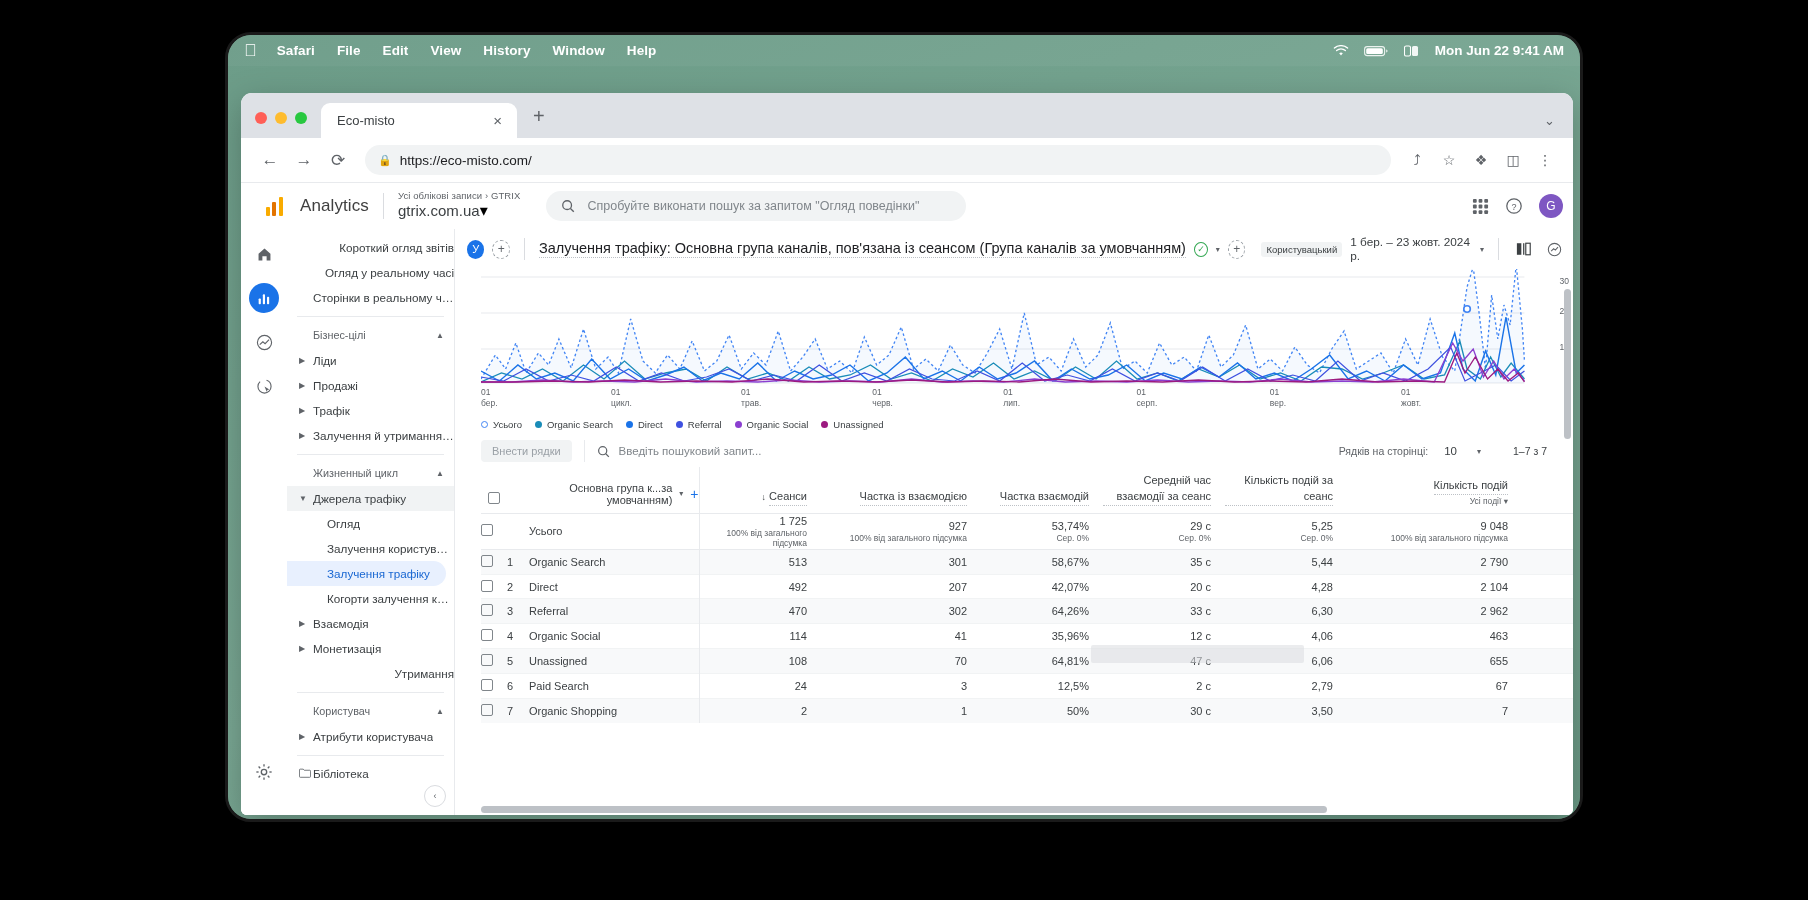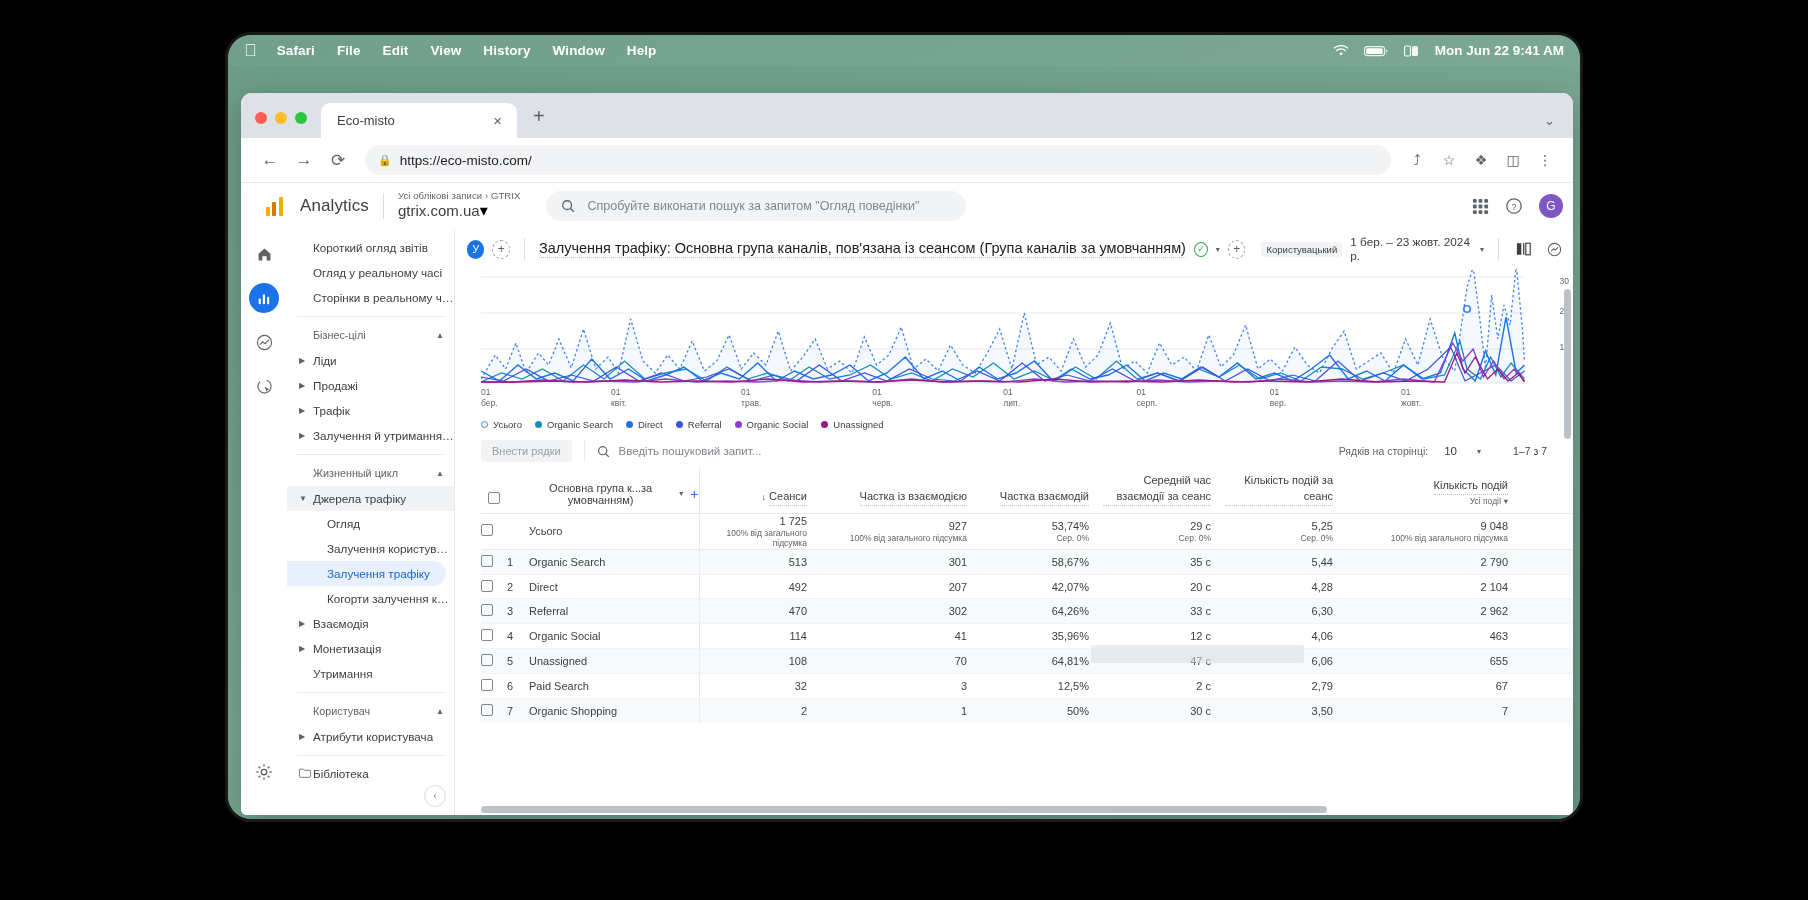--- a/index.html
+++ b/index.html
@@ -125,21 +125,21 @@
   .rail-bottom { position: absolute; bottom: 14px; }
 
   
   #nav { width: 168px; background: #fff; border-right: 1px solid #e8eaed; position: relative;
          overflow: hidden; flex-shrink: 0; padding-top: 6px; font-size: 11.7px; color: #3c4043; }
   .nav-item { height: 25px; display: flex; align-items: center; padding-left: 12px; cursor: pointer;
               white-space: nowrap; overflow: hidden; }
   .nav-item .twist { width: 14px; font-size: 8px; color: #5f6368; flex-shrink: 0; }
   .nav-item .lbl { overflow: hidden; text-overflow: ellipsis; white-space: nowrap; }
   .nav-item.lvl1 { padding-left: 12px; }
-  .nav-item.plain { padding-left: 26px; }
+  .nav-item.plain { padding-left: 26px; justify-content: flex-end; }
   .nav-item.child { padding-left: 40px; }
   .nav-item.sel { background: #e8f0fe; color: #1967d2; border-radius: 0 14px 14px 0; margin-right: 8px; }
   .nav-item.exp { background: #f1f3f4; }
   .nav-sec { font-size: 10.8px; color: #5f6368; padding-left: 26px; height: 26px;
              display: flex; align-items: center; justify-content: space-between; padding-right: 10px; }
   .nav-sec .sc { font-size: 8px; }
   .nav-rule { height: 1px; background: #e8eaed; margin: 6px 10px 5px 10px; }
   .nav-collapse { position: absolute; right: 8px; bottom: 8px; width: 22px; height: 22px;
                   border: 1px solid #dadce0; border-radius: 50%; display: flex; align-items: center;
                   justify-content: center; font-size: 9px; color: #5f6368; background:#fff; cursor: pointer; }
@@ -514,21 +514,21 @@
                 <path d="M0,113 L35,113 L70,112 L105,113 L140,111 L175,113 L210,112 L245,113 L280,110 L315,113 L350,112 L385,113 L420,111 L455,113 L490,112 L525,113 L560,110 L595,113 L630,112 L665,113 L700,111 L735,113 L770,112 L805,113 L840,110 L875,113 L910,112 L940,113 L952,84 L960,104 L970,88 L982,110 L992,100 L1002,112 L1012,104 L1018,113" fill="none" stroke="#9c1a80" stroke-width="1.3"></path>
                 <circle cx="962" cy="40" r="3.2" fill="#fff" stroke="#4285f4" stroke-width="1.6"></circle>
               </svg>
               <span class="yt" style="top: 7px;">30</span>
               <span class="yt" style="top: 37px;">20</span>
               <span class="yt" style="top: 73px;">10</span>
               <span class="yt" style="top: 107px;">0</span>
             </div>
             <div id="xaxis">
               <span class="xt" style="left:0%"><span>01</span><br><span>бер.</span></span>
-              <span class="xt" style="left:12.2%"><span>01</span><br><span>квіт.</span></span>
+              <span class="xt" style="left:12.2%"><span>01</span><br><span>цикл.</span></span>
               <span class="xt" style="left:24.4%"><span>01</span><br><span>трав.</span></span>
               <span class="xt" style="left:36.7%"><span>01</span><br><span>черв.</span></span>
               <span class="xt" style="left:49%"><span>01</span><br><span>лип.</span></span>
               <span class="xt" style="left:61.5%"><span>01</span><br><span>серп.</span></span>
               <span class="xt" style="left:74%"><span>01</span><br><span>вер.</span></span>
               <span class="xt" style="left:86.3%"><span>01</span><br><span>жовт.</span></span>
             </div>
             <div id="legend">
               <span class="lg">
                   <i class="lgd hollow"></i>
@@ -584,21 +584,21 @@
                   <col class="col-m">
                   <col class="col-m">
                 <col class="col-m">
                   <col class="col-mwide">
                   <col class="col-m2">
               </colgroup>
               <thead>
                 <tr class="head-line">
                   <th><span class="chk"></span></th>
                   <th></th>
-                  <th style="text-align:center">
+                  <th style="text-align:right">
                     <span class="dim-head">
                       <span>Основна група к...за умовчанням)</span>
                       <span class="dim-car">▾</span>
                       <span class="plus-b">+</span>
                     </span>
                   </th>
                   <th class="num vsep"><span class="sort-a">↓</span><span class="th-lab">Сеанси</span></th>
                   <th class="num"><span class="th-lab">Частка із взаємодією</span></th>
                   <th class="num"><span class="th-lab">Частка взаємодій</span></th>
                   <th class="num"><span class="th-lab">Середній час взаємодії за сеанс</span></th>
@@ -683,21 +683,21 @@
                   <td class="num">64,81%</td>
                   <td class="num">47 с</td>
                   <td class="num">6,06</td>
                   <td class="num">655</td>
                   <td class="num"></td>
                 </tr>
                 <tr class="rowline">
                   <td><span class="chk"></span></td>
                   <td>6</td>
                   <td>Paid Search</td>
-                  <td class="num vsep">32</td>
+                  <td class="num vsep">24</td>
                   <td class="num">3</td>
                   <td class="num">12,5%</td>
                   <td class="num">2 с</td>
                   <td class="num">2,79</td>
                   <td class="num">67</td>
                   <td class="num"></td>
                 </tr>
                 <tr class="rowline alt">
                   <td><span class="chk"></span></td>
                   <td>7</td>

